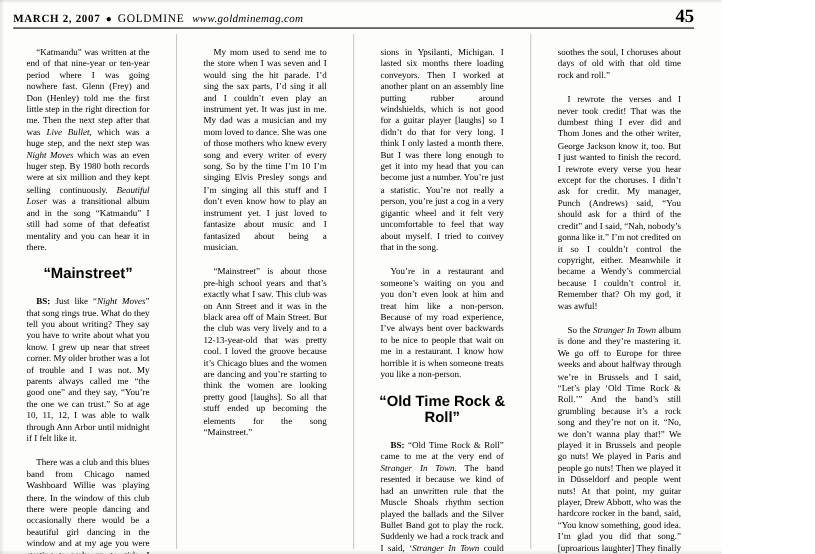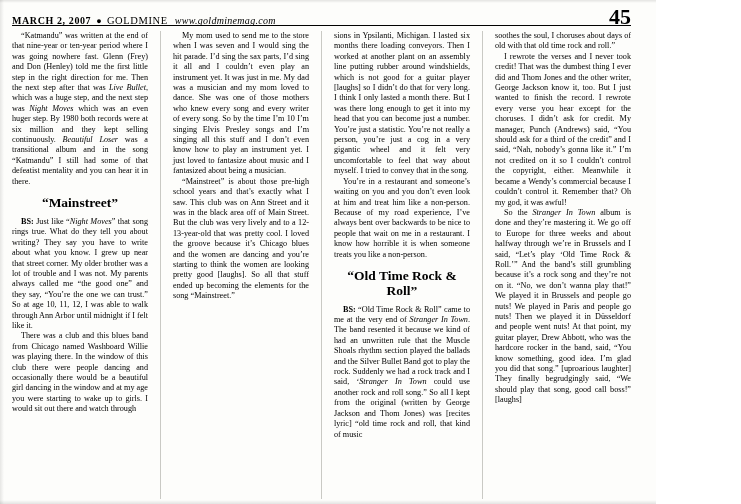--- a/index.html
+++ b/index.html
@@ -54,54 +54,54 @@
     letter-spacing: 0.6px;
     font-size: 10.5px;
   }
   .site-url {
     margin-left: 7px;
     font-style: italic;
     font-size: 10px;
   }
   .folio {
     font-weight: bold;
-    font-size: 22px;
+    font-size: 17px;
     line-height: 1;
     padding-left: 8px;
   }
   
   .columns {
     display: flex;
     gap: 12px;
     height: 468px;
   }
   .col {
     width: 167px;
     font-size: 8.2px;
     line-height: 1.27;
     text-align: justify;
     hyphens: auto;
     -webkit-hyphens: auto;
     position: relative;
   }
   .col p {
-    margin: 0;
+    margin: 12px;
     text-indent: 9px;
   }
   .col p.noindent {
     text-indent: 0;
   }
   .rule-v {
     width: 1px;
     background: #c9c9c4;
     align-self: stretch;
     flex: 0 0 1px;
   }
   h2.section {
-    font-family: Liberation Serif, serif;
+    font-family: Liberation Sans, sans-serif;
     font-weight: bold;
     font-size: 13.5px;
     text-align: center;
     margin: 9px 0 6px 0;
     line-height: 1.1;
   }
   .speaker {
     font-weight: bold;
   }
   .ital {

